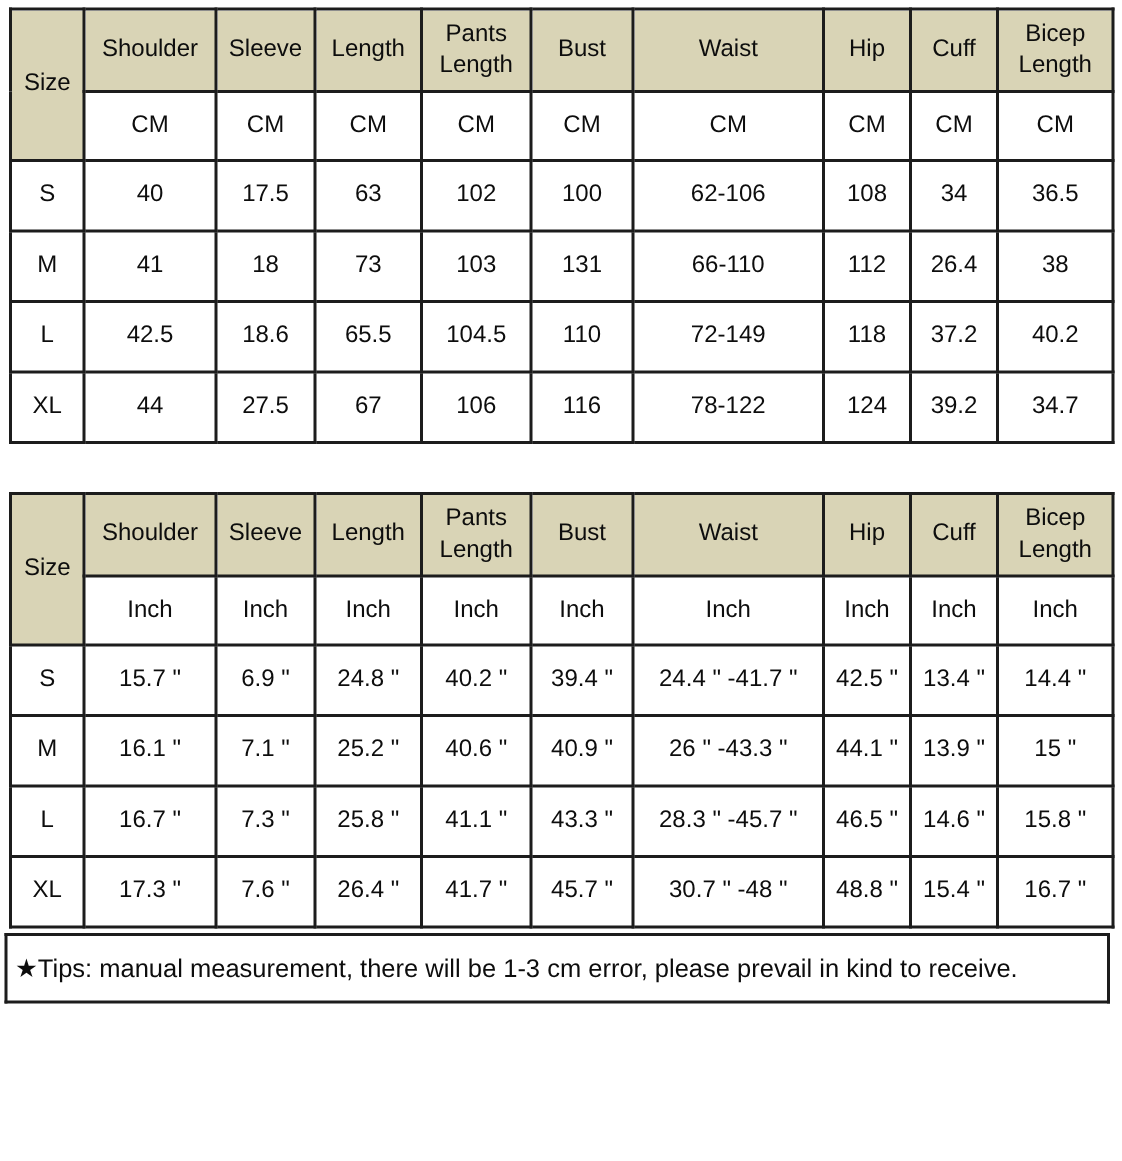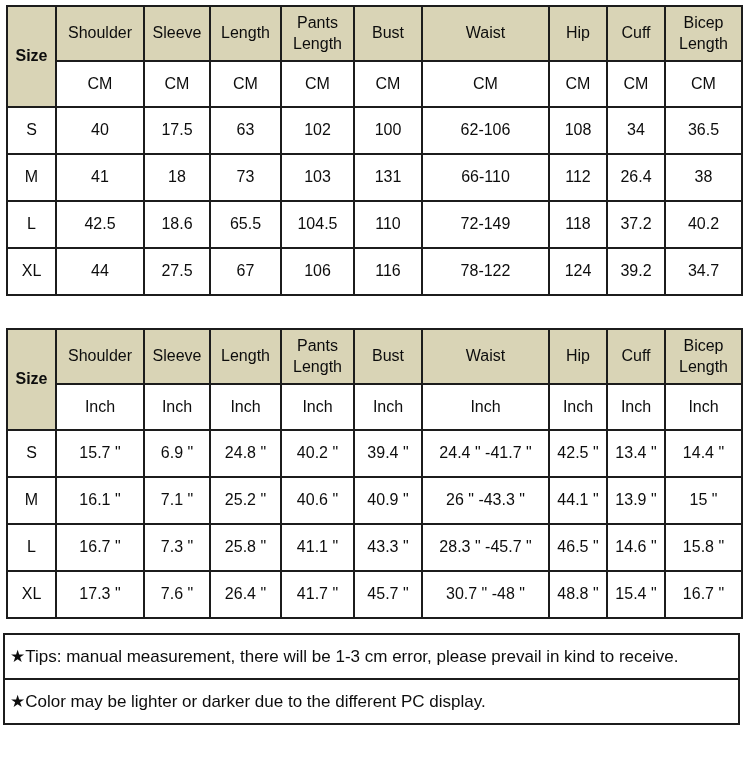--- a/index.html
+++ b/index.html
@@ -37,25 +37,25 @@
     font-weight: 400;
     font-size: 16px;
     line-height: 1.3;
     padding: 0 2px;
     overflow: hidden;
   }
   .size-table thead tr.name-row { height: 55px; }
   .size-table thead tr.unit-row { height: 46px; padding-left: 34px; }
   .size-table tbody tr { height: 47px; }
   .size-table th.head { background: var(--header-bg); }
-  .size-table th.size-head { background: var(--header-bg); font-weight: bold; }
+  .size-table th.size-head { background: var(--header-bg); }
   .size-table th.unit { background: #ffffff; }
   .tips-table {
     margin-left: 3px;
-    margin-top: 14px;
+    margin-top: 3px;
     width: 737px;
   }
   .tips-table td {
     border: 2px solid var(--border);
     font-size: 17px;
     text-align: left;
     vertical-align: middle;
     padding: 0 4px 0 5px;
     height: 43px;
     font-weight: 400;
@@ -241,18 +241,15 @@
           <td>15.4 "</td>
           <td>16.7 "</td>
         </tr>
       </tbody>
     </table>
   <table class="tips-table" id="tips-table">
     <tbody id="tips-body">
         <tr>
           <td>★Tips: manual measurement, there will be 1-3 cm error, please prevail in kind to receive.</td>
         </tr>
-        <tr>
-          <td>★Color may be lighter or darker due to the different PC display.</td>
-        </tr>
       </tbody>
   </table>
 </div>
 
 </body></html>

